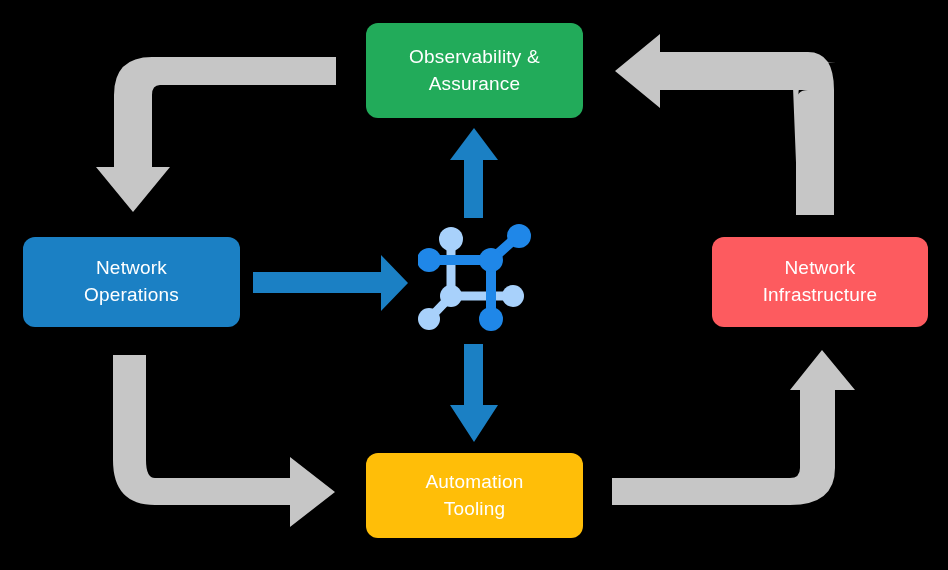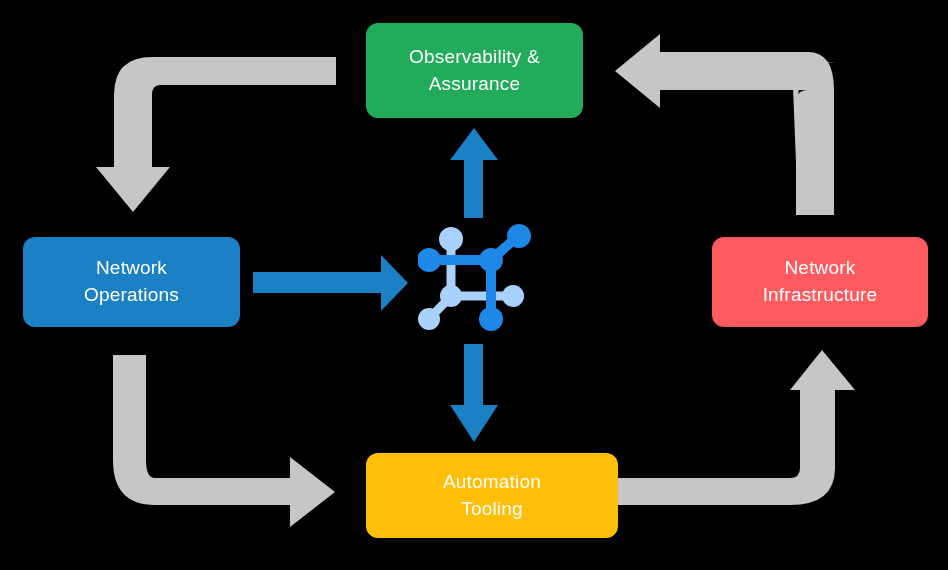--- a/index.html
+++ b/index.html
@@ -37,21 +37,21 @@
   }
   #box-network-operations {
     left: 23px; top: 237px; width: 217px; height: 90px;
     background: #1b80c4;
   }
   #box-network-infrastructure {
     left: 712px; top: 237px; width: 216px; height: 90px;
     background: #fd5b5f;
   }
   #box-automation-tooling {
-    left: 366px; top: 453px; width: 252px; height: 85px;
+    left: 366px; top: 453px; width: 217px; height: 85px;
     background: #ffbe08;
   }
   .svg-layer {
     position: absolute;
     left: 0; top: 0;
     width: 948px;
     height: 570px;
     pointer-events: none;
   }
   .hub-icon {

